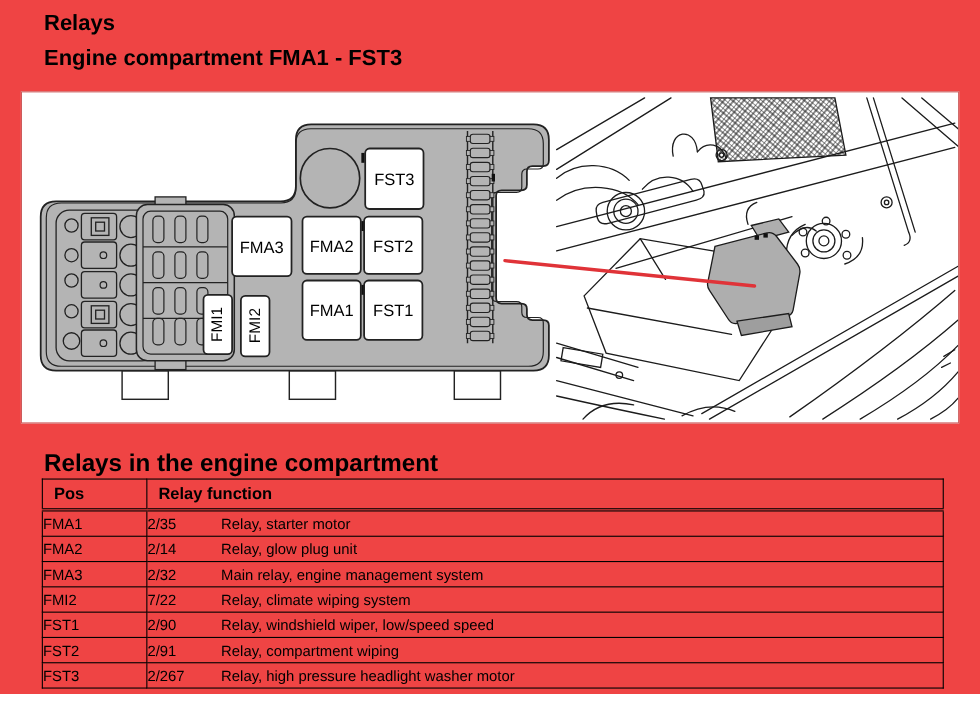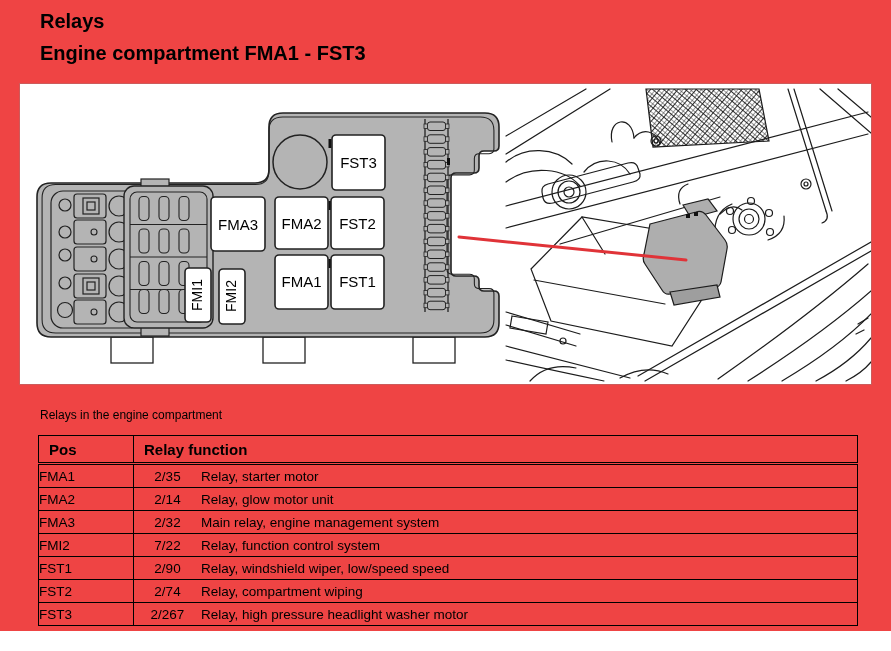--- a/index.html
+++ b/index.html
@@ -5,30 +5,30 @@
   html,body{margin:0;padding:0;background:#fff;}
   body{font-family:"Liberation Sans", sans-serif;color:#000;}
   .page{position:relative;width:891px;height:631px;background:#ef4444;overflow:hidden;}
 
   .page-title{position:absolute;left:40px;top:10px;font-size:20px;font-weight:bold;line-height:1.1;}
   .page-subtitle{position:absolute;left:40px;top:42px;font-size:20px;font-weight:bold;line-height:1.1;}
 
   .diagram-panel{position:absolute;left:19px;top:83px;width:851px;height:300px;border:1px solid #cc5b5b;background:#fff;}
   .diagram-panel svg{display:block;}
 
-  .section-heading{position:absolute;left:40px;top:408px;font-size:12px;font-weight:normal;}
+  .section-heading{position:absolute;left:40px;top:408px;font-size:22px;font-weight:bold;}
 
   table.relay-table{position:absolute;left:38px;top:435px;width:820px;border-collapse:collapse;table-layout:fixed;}
   table.relay-table th, table.relay-table td{border:1px solid #000;padding:0;vertical-align:middle;margin-top:32px;}
   table.relay-table th{text-align:left;font-size:15px;font-weight:bold;height:26px;padding-left:10px;border-bottom:3px double #000;}
   table.relay-table td{font-size:13.5px;height:22px;}
   .col-pos{width:95px;}
   td.pos-cell{padding-left:10px;}
   td.func-cell{padding-left:12px;}
-  .func-wrap{display:flex;align-items:center;text-align:center;}
+  .func-wrap{display:flex;align-items:center;}
   .func-code{flex:0 0 67px;}
 
   text.relay-label{font-family:"Liberation Sans",sans-serif;font-size:15px;fill:#000;}
   text.relay-label-v{font-family:"Liberation Sans",sans-serif;font-size:14px;fill:#000;}
 </style>
 </head>
 <body>
 
 <div class="page">
 
@@ -253,56 +253,56 @@
               <span class="func-code">2/35</span>
               <span>Relay, starter motor</span>
             </div>
         </td>
       </tr>
       <tr>
         <td class="pos-cell">FMA2</td>
         <td class="func-cell">
           <div class="func-wrap">
               <span class="func-code">2/14</span>
-              <span>Relay, glow motor unit</span>
+              <span>Relay, glow plug unit</span>
             </div>
         </td>
       </tr>
       <tr>
         <td class="pos-cell">FMA3</td>
         <td class="func-cell">
           <div class="func-wrap">
               <span class="func-code">2/32</span>
               <span>Main relay, engine management system</span>
             </div>
         </td>
       </tr>
       <tr>
         <td class="pos-cell">FMI2</td>
         <td class="func-cell">
           <div class="func-wrap">
               <span class="func-code">7/22</span>
-              <span>Relay, function control system</span>
+              <span>Relay, climate wiping system</span>
             </div>
         </td>
       </tr>
       <tr>
         <td class="pos-cell">FST1</td>
         <td class="func-cell">
           <div class="func-wrap">
               <span class="func-code">2/90</span>
               <span>Relay, windshield wiper, low/speed speed</span>
             </div>
         </td>
       </tr>
       <tr>
         <td class="pos-cell">FST2</td>
         <td class="func-cell">
           <div class="func-wrap">
-              <span class="func-code">2/74</span>
+              <span class="func-code">2/91</span>
               <span>Relay, compartment wiping</span>
             </div>
         </td>
       </tr>
       <tr>
         <td class="pos-cell">FST3</td>
         <td class="func-cell">
           <div class="func-wrap">
               <span class="func-code">2/267</span>
               <span>Relay, high pressure headlight washer motor</span>

